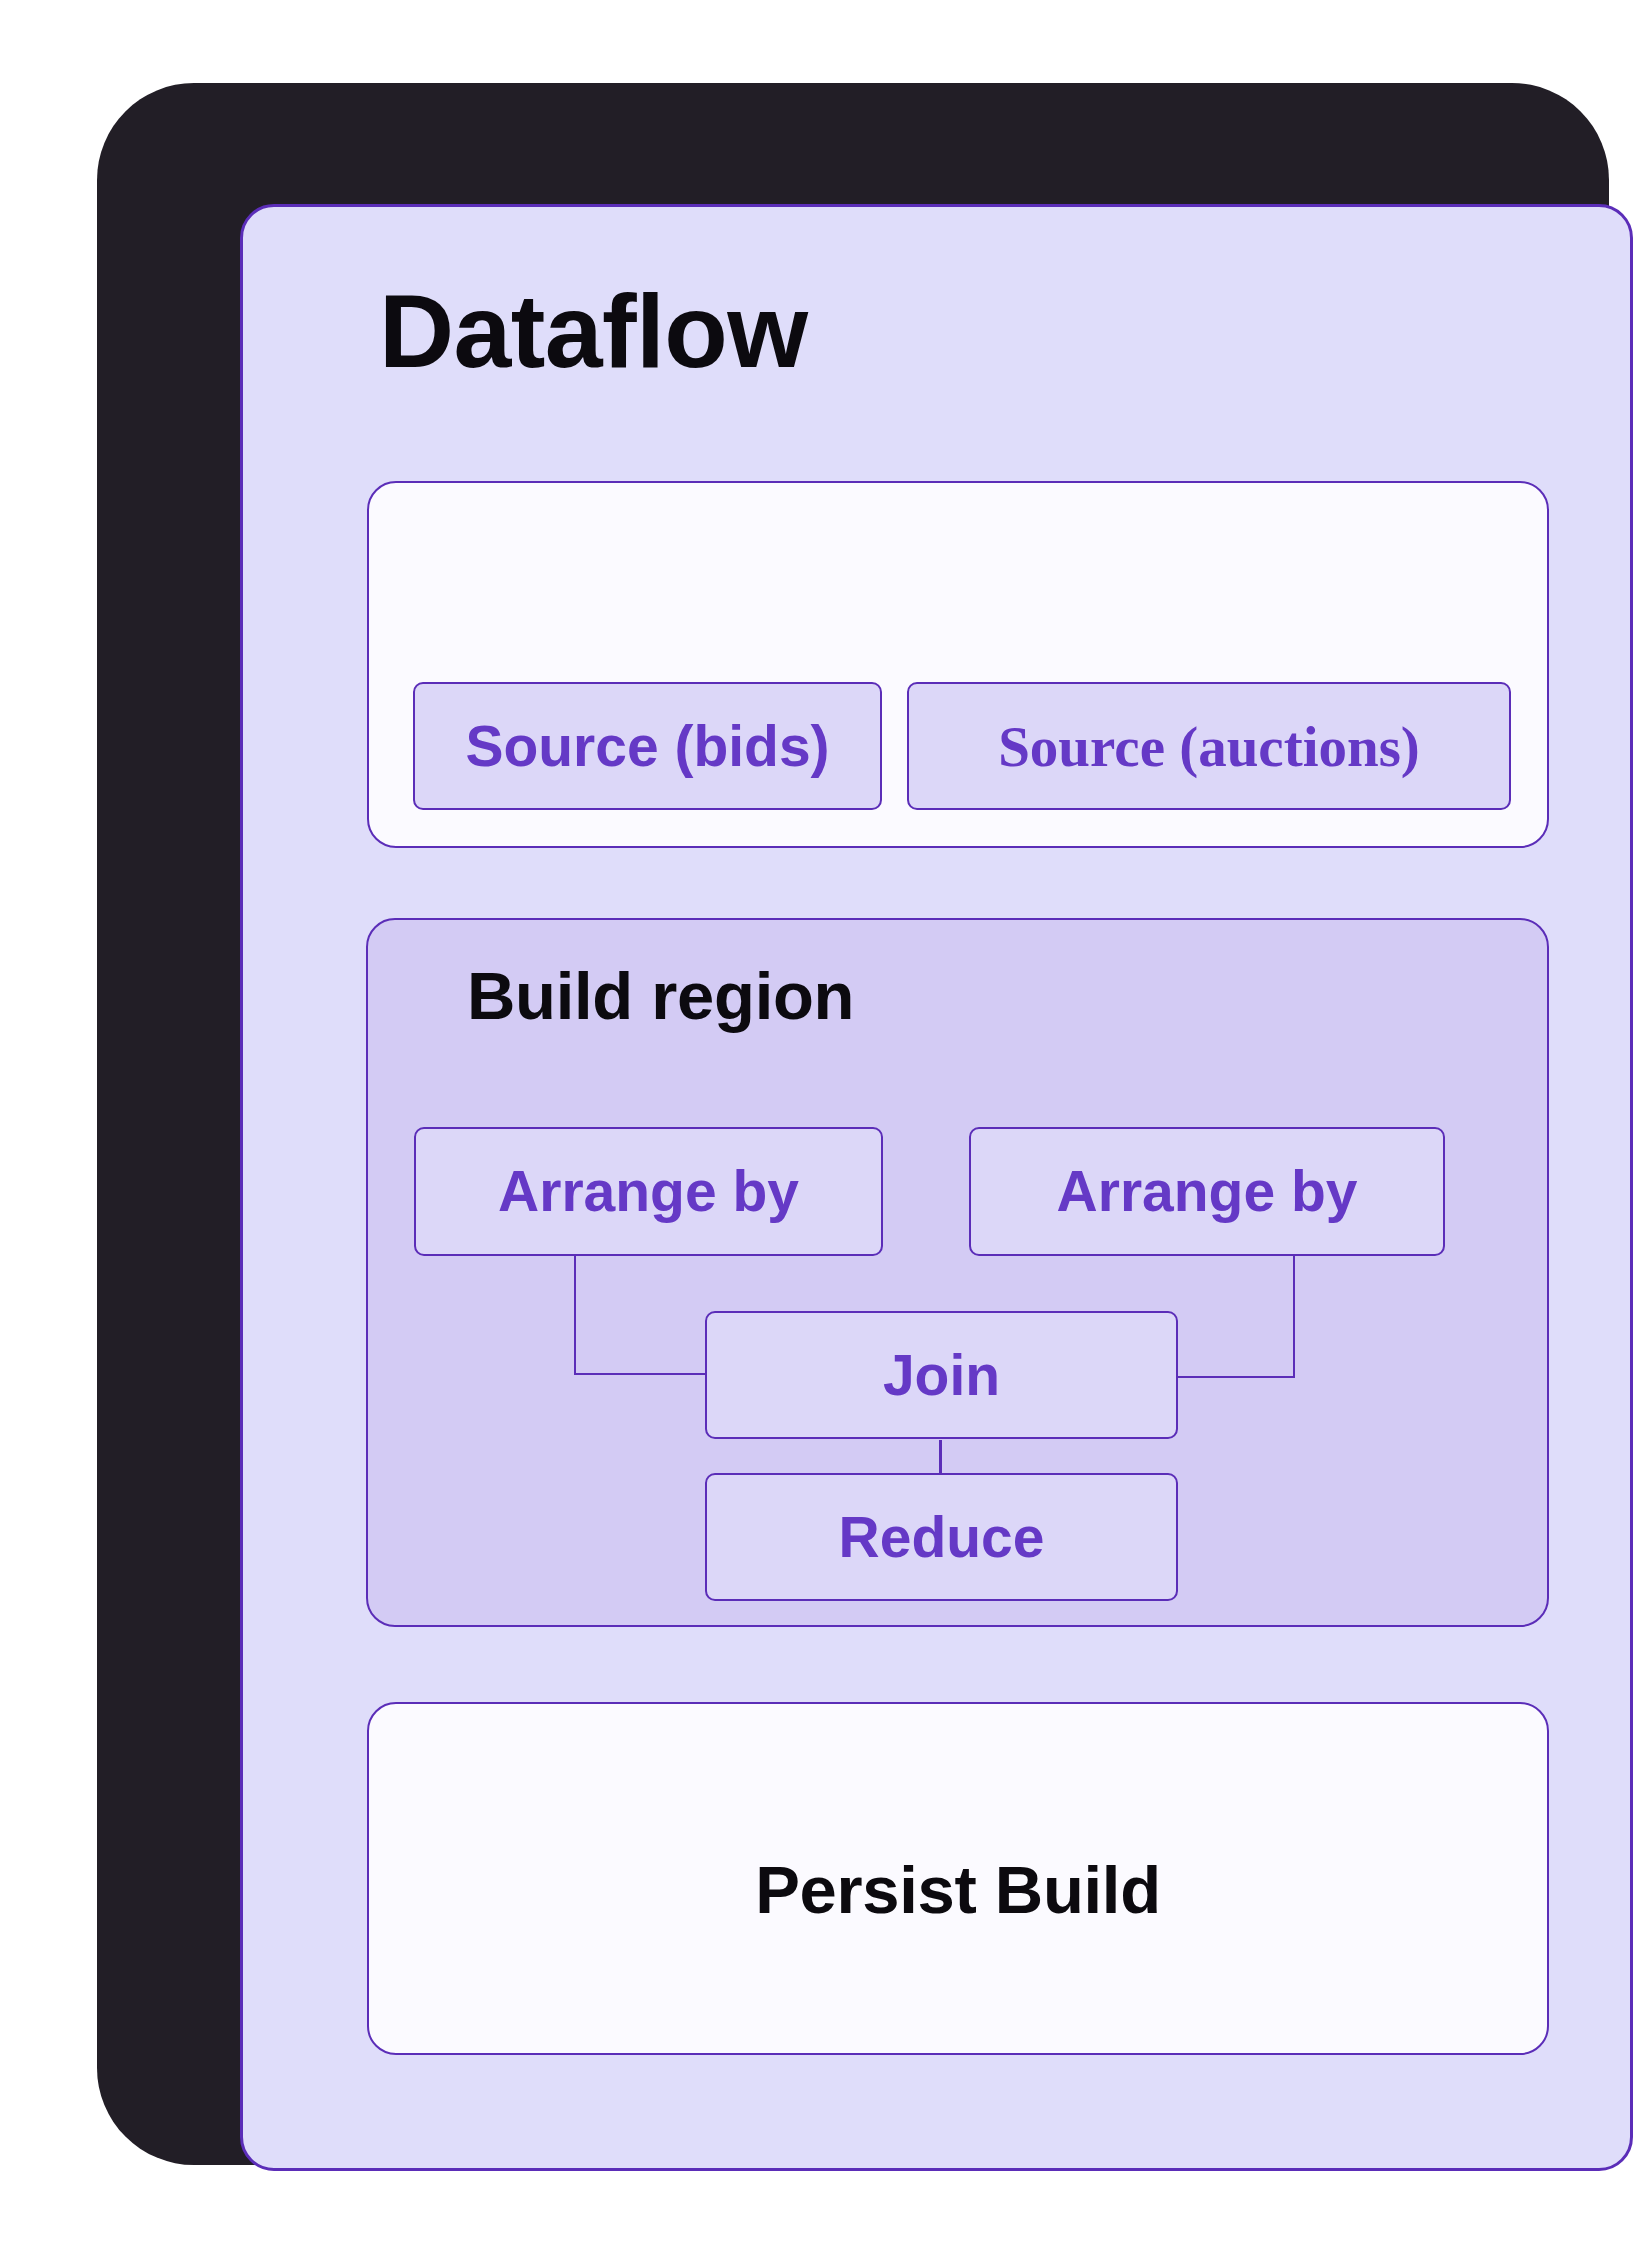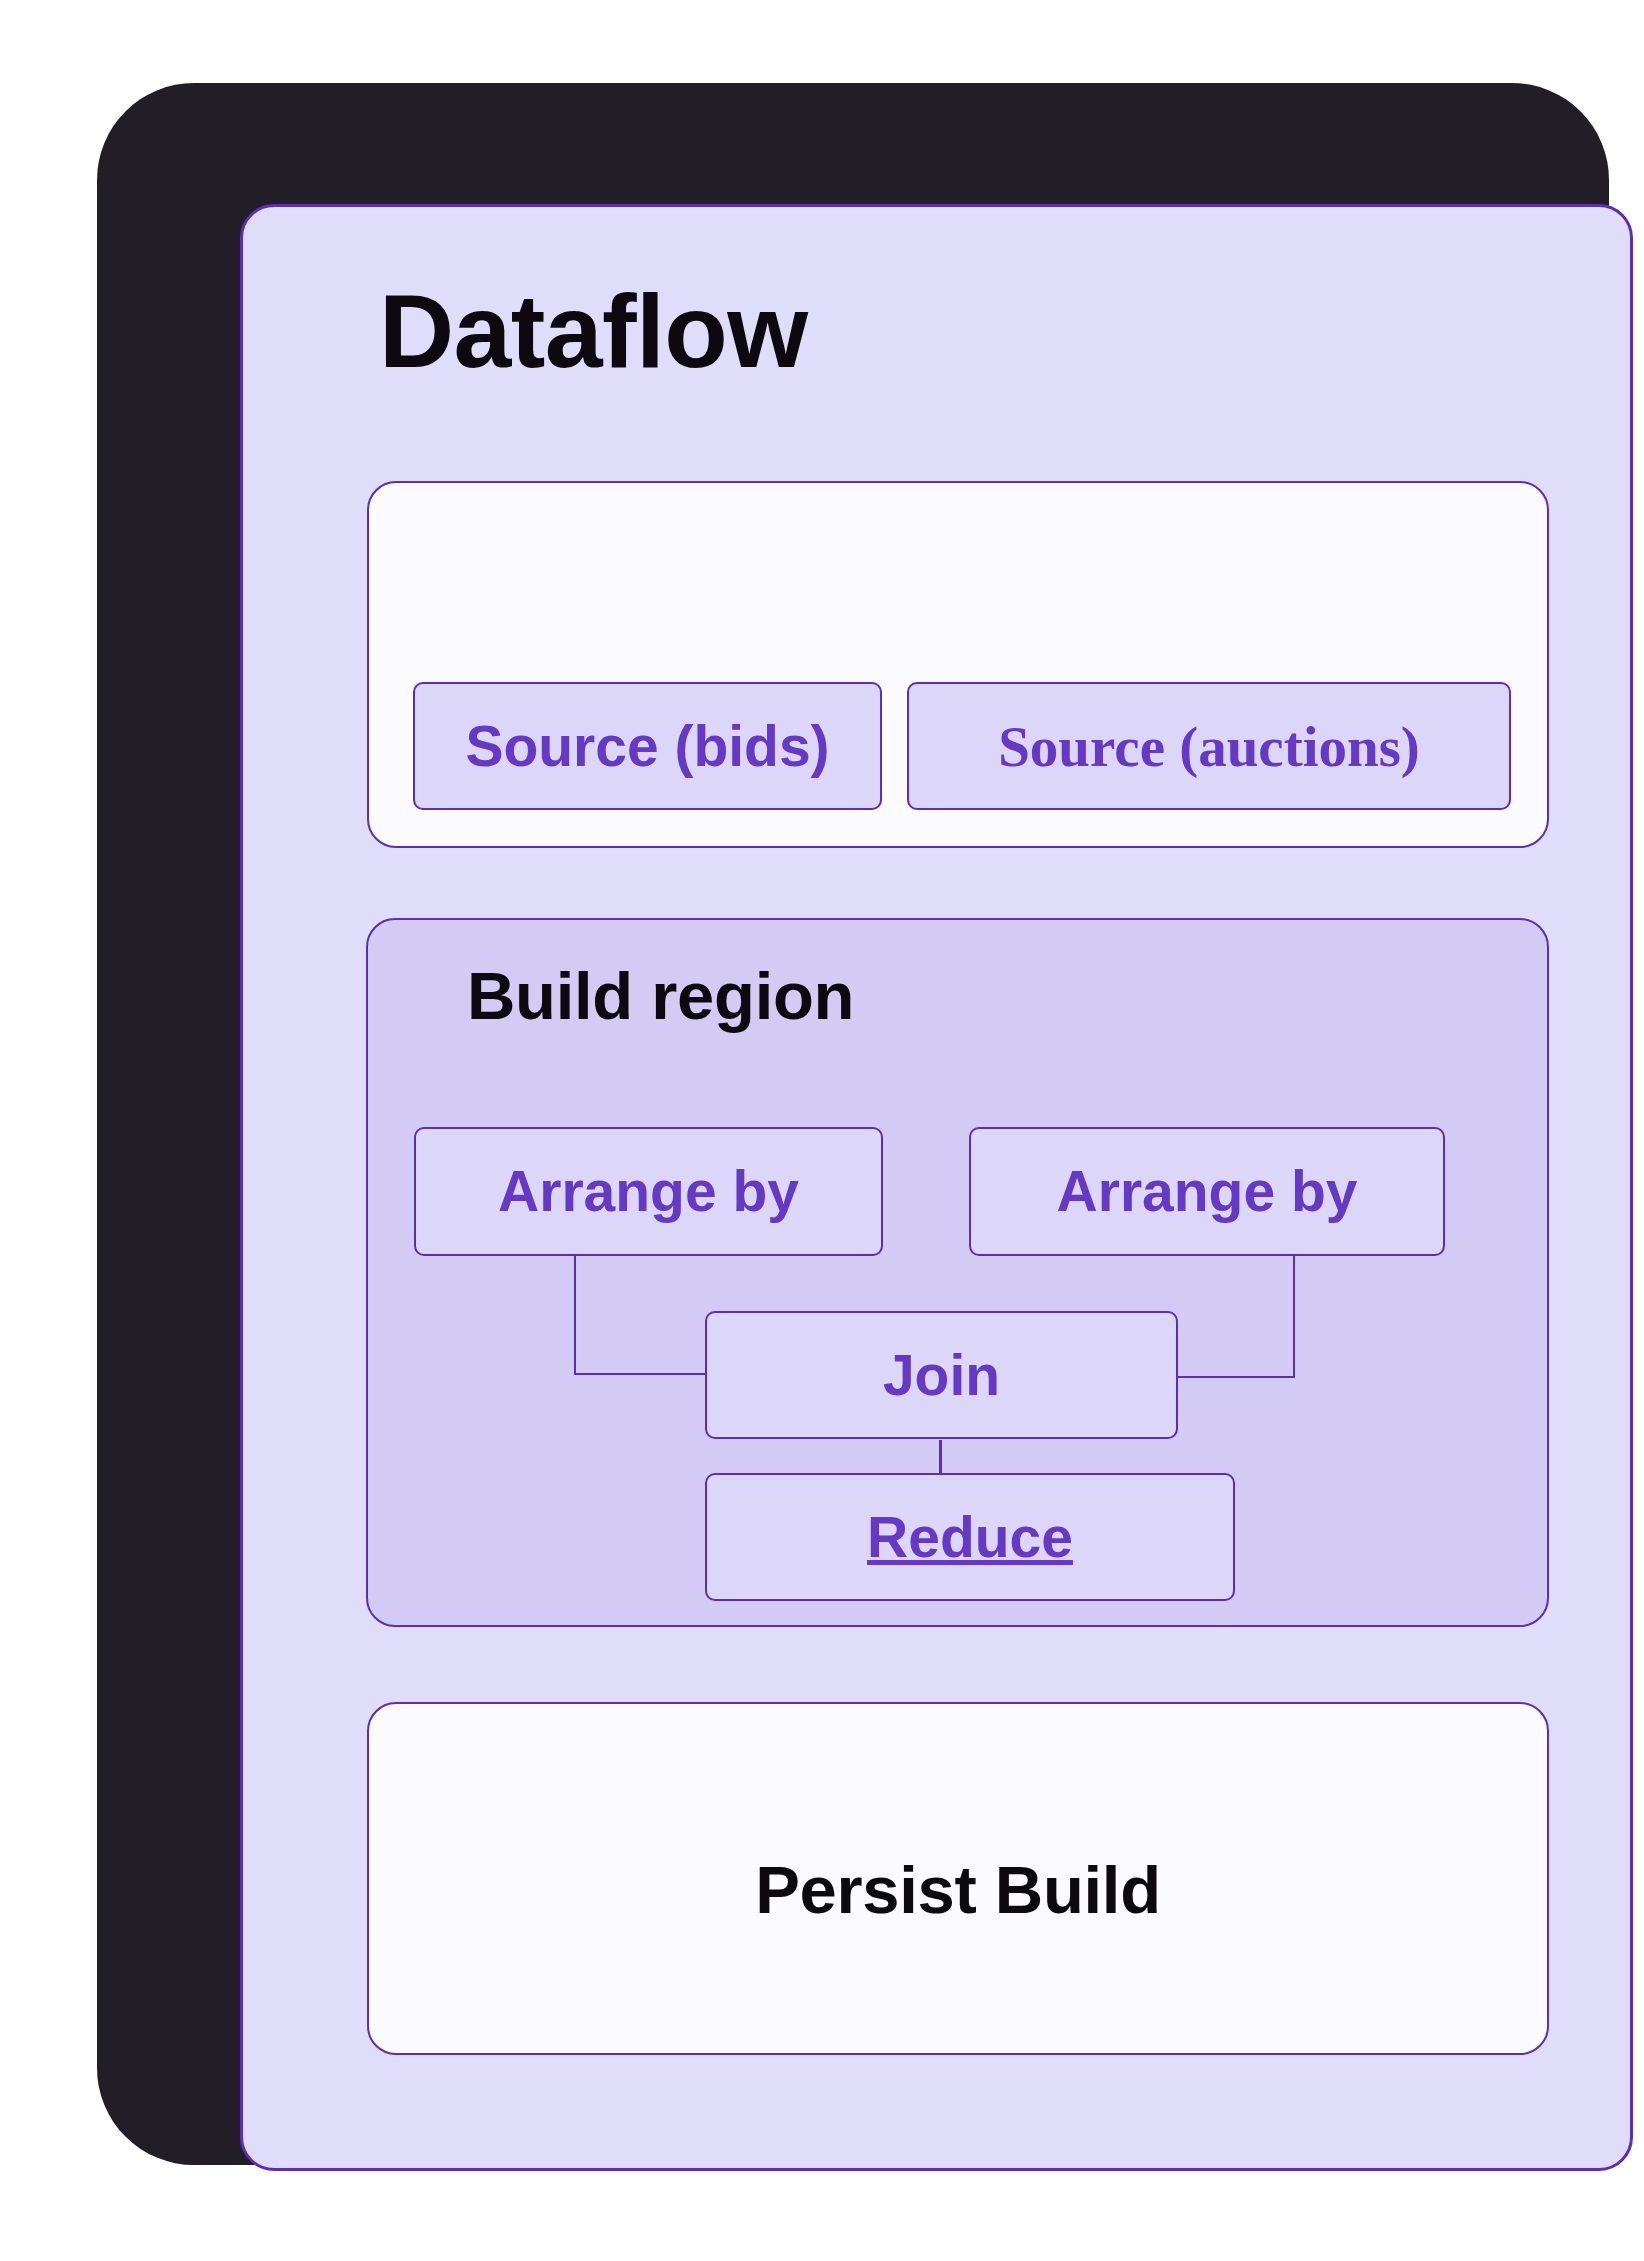--- a/index.html
+++ b/index.html
@@ -53,21 +53,21 @@
     border-radius:10px;
     display:flex;align-items:center;justify-content:center;
     font-size:57px;font-weight:600;line-height:1;
     color:var(--accent-text,#6539c6);
   }
   .node.bids{left:44px;top:199px;width:469px;height:128px;}
   .node.auctions{left:538px;top:199px;width:604px;height:128px;font-family:Liberation Serif, serif;}
   .node.arrange1{left:46px;top:207px;width:469px;height:129px;}
   .node.arrange2{left:601px;top:207px;width:476px;height:129px;}
   .node.join{left:337px;top:391px;width:473px;height:128px;}
-  .node.reduce{left:337px;top:553px;width:530px;height:128px;text-decoration:underline;}
+  .node.reduce{left:337px;top:553px;width:473px;height:128px;}
   .conn{position:absolute;box-sizing:border-box;}
   .conn.left{
     left:206px;top:336px;width:131px;height:119px;
     border-left:2.6px solid var(--accent,#5b2db8);
     border-bottom:2.6px solid var(--accent,#5b2db8);
   }
   .conn.right{
     left:810px;top:336px;width:117px;height:122px;
     border-right:2.6px solid var(--accent,#5b2db8);
     border-bottom:2.6px solid var(--accent,#5b2db8);

